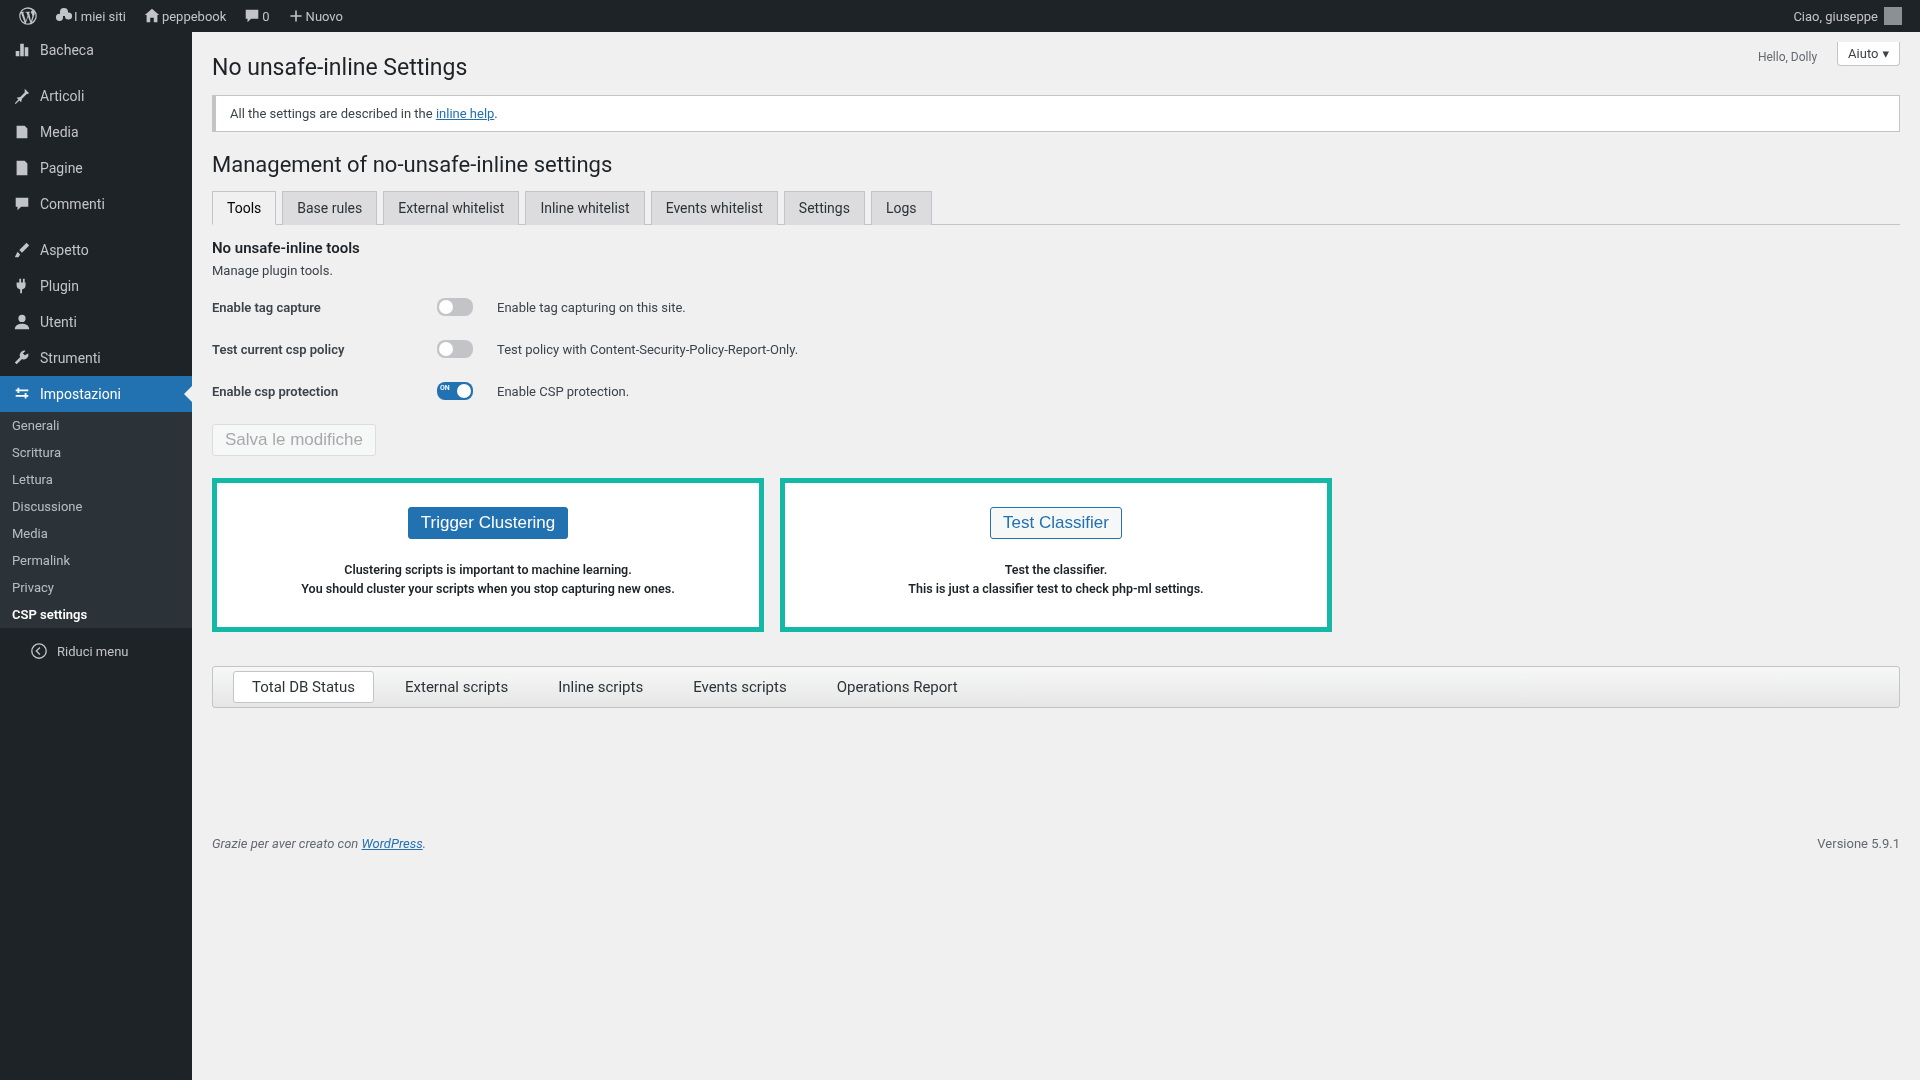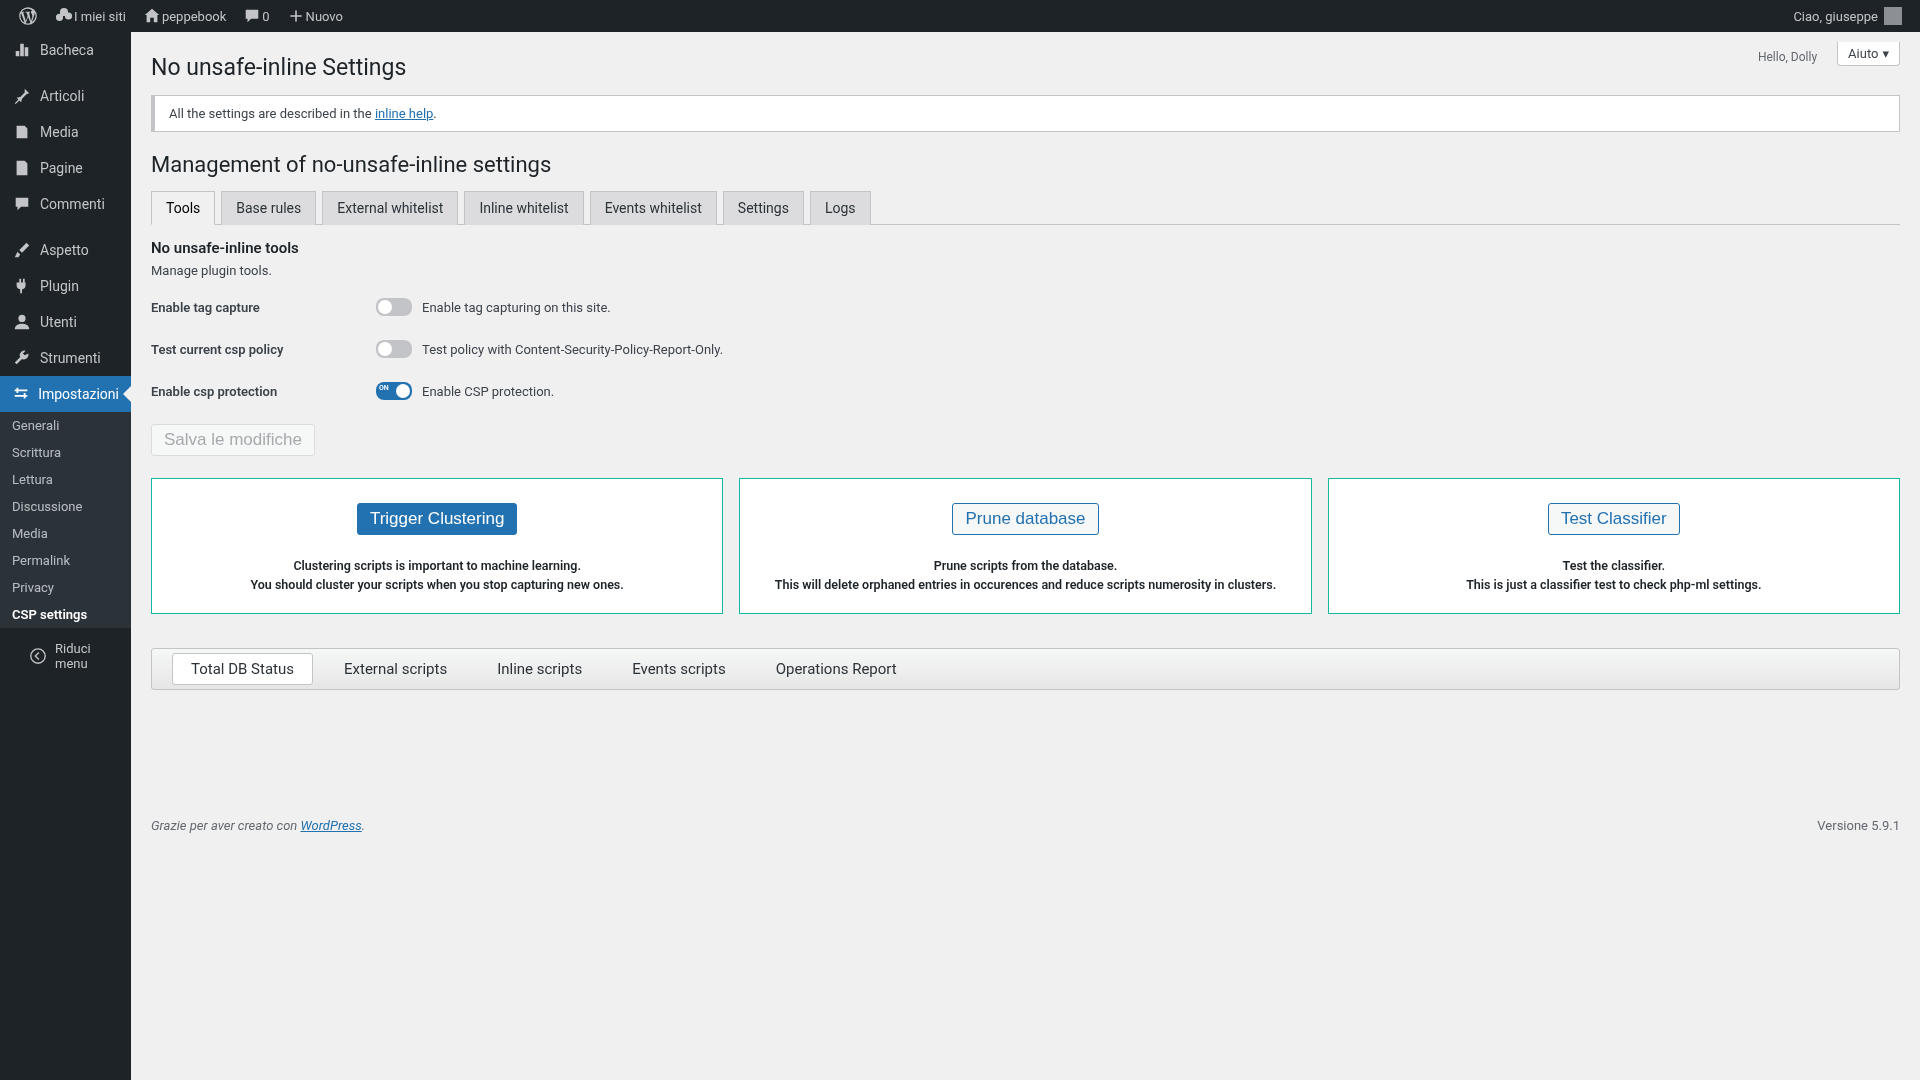--- a/index.html
+++ b/index.html
@@ -7,21 +7,21 @@
 
 
 .adminbar { background: #1d2327; color: #c3c4c7; height: 32px; display: flex; align-items: center; padding: 0 10px; justify-content: space-between; font-size: 13px; }
 .adminbar-left, .adminbar-right { display: flex; align-items: center; gap: 0; }
 .adminbar-item { display: flex; align-items: center; padding: 0 8px; height: 32px; cursor: pointer; color: #c3c4c7; }
 .adminbar-icon { width: 20px; height: 20px; display: inline-flex; align-items: center; justify-content: center; }
 .avatar-sq { width: 18px; height: 18px; background: #8c8f94; margin-left: 6px; }
 
 
 .layout { display: flex; height: calc(1080px - 32px); }
-.sidebar { width: 131px; background: #1d2327; color: #c3c4c7; flex-shrink: 0; overflow-y: auto; }
+.sidebar { width: 192px; background: #1d2327; color: #c3c4c7; flex-shrink: 0; overflow-y: auto; }
 .menu-item { display: flex; align-items: center; gap: 8px; padding: 8px 12px; cursor: pointer; font-size: 14px; color: #c3c4c7; }
 .menu-item.current { background: #2271b1; color: #fff; position: relative; }
 .menu-item.current::after { content: ""; position: absolute; right: 0; top: 50%; transform: translateY(-50%); border: 8px solid transparent; border-right-color: #f0f0f1; }
 .menu-icon { width: 20px; height: 20px; display: inline-flex; align-items: center; justify-content: center; }
 .submenu { background: #2c3338; }
 .submenu-item { padding: 6px 12px 6px 12px; font-size: 13px; color: rgba(240,246,252,.7); cursor: pointer; }
 .submenu-item.current { color: #fff; font-weight: 600; }
 .collapse-item { display: flex; align-items: center; gap: 8px; padding: 8px 29px; cursor: pointer; font-size: 13px; color: #c3c4c7; border-top: 1px solid rgba(0,0,0,0); margin-top: 4px; }
 
 
@@ -41,35 +41,35 @@
 .nav-tabs { display: flex; gap: 6px; border-bottom: 1px solid #c3c4c7; margin-bottom: 14px; }
 .nav-tab { background: #dcdcde; border: 1px solid #c3c4c7; border-bottom: none; padding: 8px 14px; font-size: 14px; cursor: pointer; color: #2c3338; margin-bottom: -1px; }
 .nav-tab.active { background: #f0f0f1; border-bottom: 1px solid #f0f0f1; color: #000; }
 
 .sub-heading { font-size: 15px; font-weight: 600; color: #1d2327; margin-bottom: 6px; }
 .sub-desc { font-size: 13px; color: #3c434a; margin-bottom: 20px; }
 
 
 .form-row { display: flex; align-items: center; margin-bottom: 24px; }
 .form-label { width: 225px; font-weight: 600; font-size: 13px; }
-.toggle-wrap { display: flex; align-items: center; gap: 10px; }
+.toggle-wrap { display: flex; align-items: center; gap: 24px; }
 .toggle { width: 36px; height: 18px; border-radius: 8px; background: #c3c4c7; position: relative; cursor: pointer; }
 .toggle .knob { width: 14px; height: 14px; border-radius: 50%; background: #fff; position: absolute; top: 2px; left: 2px; }
 .toggle.on { background: #2271b1; }
 .toggle.on .knob { left: auto; right: 2px; }
 .toggle.on .on-label { position: absolute; left: 3px; top: 2px; font-size: 7px; color: #fff; font-weight: 600; }
 .toggle-desc { font-size: 13px; }
 
 .btn { border: 1px solid #2271b1; color: #2271b1; background: #f6f7f7; padding: 5px 12px; border-radius: 3px; font-size: 17px; cursor: pointer; }
 .btn-primary { background: #2271b1; color: #fff; }
 .btn-disabled { border: 1px solid #dcdcde; background: #f6f7f7; color: #a7aaad; cursor: default; }
 
 
 .cards { display: grid; grid-template-columns: repeat(3, 1fr); gap: 16px; margin-top: 22px; }
-.card { border: 1px solid #14b8a6; background: #fff; padding: 24px 16px 18px; text-align: center; }
+.card { border: 5px solid #14b8a6; background: #fff; padding: 24px 16px 28px; text-align: center; }
 .card-desc { font-size: 12.5px; font-weight: 600; color: #1d2327; margin-top: 22px; line-height: 1.5; }
 .card-row2 { display: grid; grid-template-columns: repeat(3, 1fr); gap: 16px; margin-top: 10px; }
 
 
 .db-tabs-wrap { margin-top: 24px; border: 1px solid #c3c4c7; padding: 4px; background: linear-gradient(#f6f7f7, #e6e6e6); border-radius: 3px; }
 .db-tabs { display: flex; gap: 12px; margin-left: 16px; }
 .db-tab { padding: 6px 18px; font-size: 15px; color: #2c3338; cursor: pointer; border: 1px solid transparent; border-radius: 3px; }
 .db-tab.active { background: #fff; border: 1px solid #c3c4c7; }
 
 
@@ -300,24 +300,20 @@
     </div>
 
     <button class="btn btn-disabled">Salva le modifiche</button>
 
     <div class="cards">
       <div class="card">
         <button class="btn btn-primary">Trigger Clustering</button>
         <div class="card-desc"><span>Clustering scripts is important to machine learning.</span><br><span>You should cluster your scripts when you stop capturing new ones.</span></div>
       </div>
       <div class="card">
-        <button class="btn">Prune database</button>
-        <div class="card-desc"><span>Prune scripts from the database.</span><br><span>This will delete orphaned entries in occurences and reduce scripts numerosity in clusters.</span></div>
-      </div>
-      <div class="card">
         <button class="btn">Test Classifier</button>
         <div class="card-desc"><span>Test the classifier.</span><br><span>This is just a classifier test to check php-ml settings.</span></div>
       </div>
     </div>
     <div class="card-row2">
       <div></div>
         <div></div>
     </div>
 
     <div class="db-tabs-wrap">

